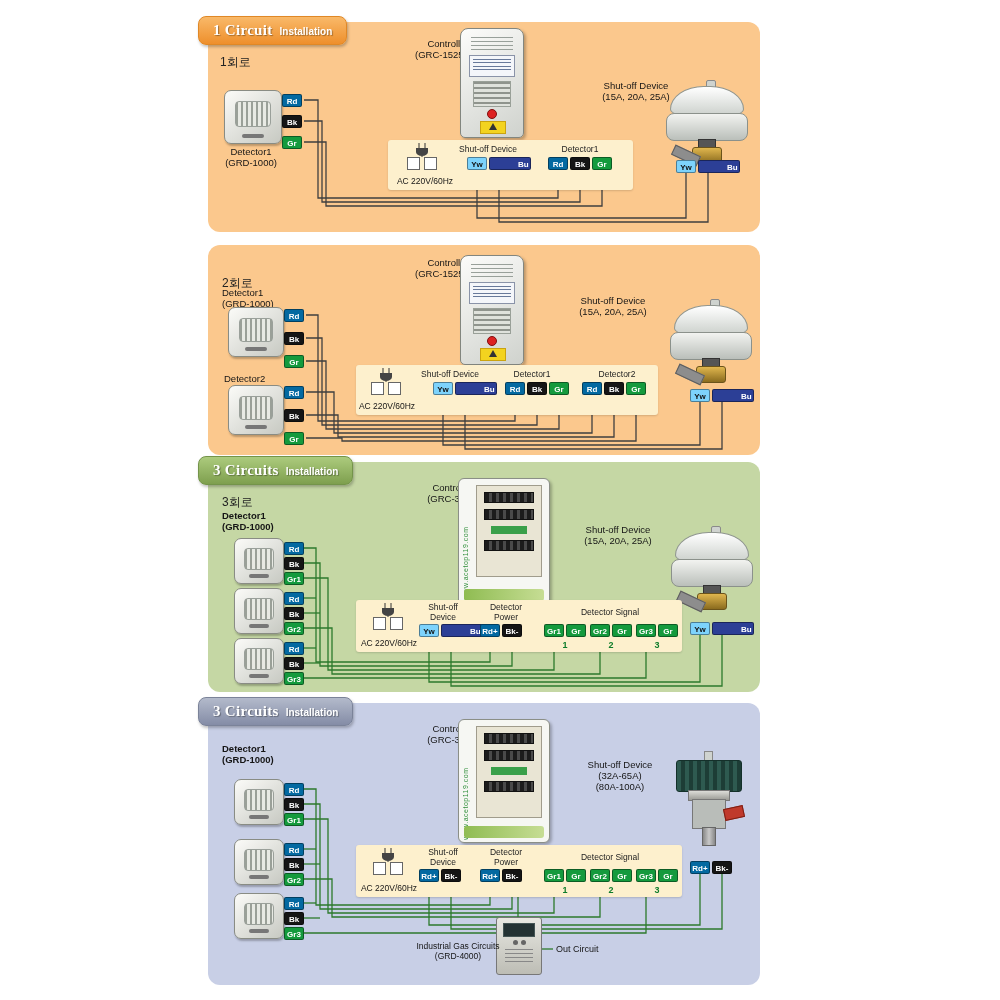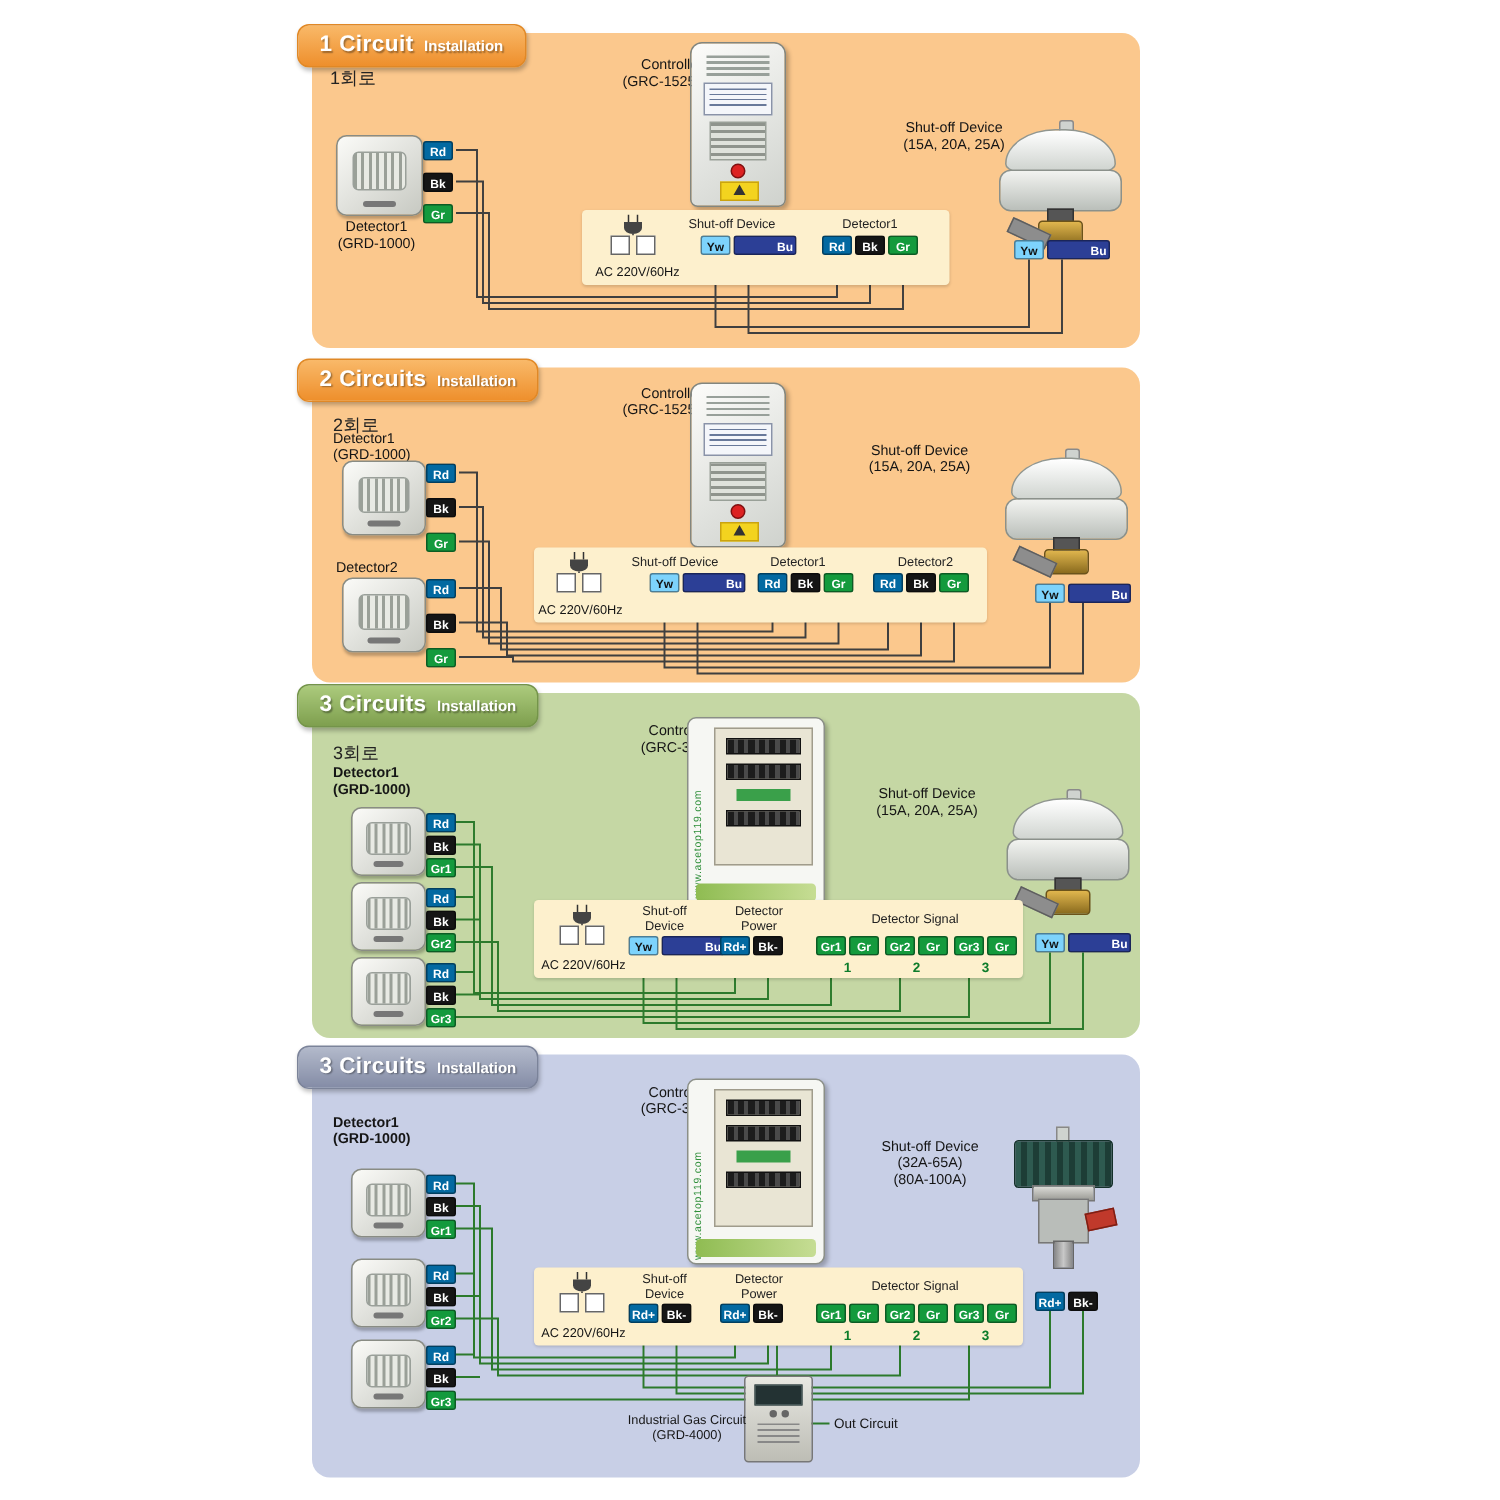--- a/index.html
+++ b/index.html
@@ -8,21 +8,21 @@
         font-family:"Liberation Sans","DejaVu Sans",sans-serif;color:#1a1a1a;}
   .panel{position:absolute;left:208px;width:552px;border-radius:12px;}
   .p-orange{background:#fbc88d;}
   .p-green{background:#c5d7a4;}
   .p-blue{background:#c8cfe6;}
   .wires{position:absolute;left:0;top:0;z-index:1;}
   .wires polyline{fill:none;stroke-width:1.3px;}
   .panel > div{z-index:2;}
   .badge{position:absolute;left:-10px;top:-6px;padding:4px 14px 5px;border-radius:8px;color:#fff;
          white-space:nowrap;box-shadow:1px 2px 3px rgba(0,0,0,.25);}
-  .badge .t{font-size:15px;font-weight:bold;letter-spacing:.3px;text-shadow:1px 1px 1px rgba(0,0,0,.35);}
+  .badge .t{font-size:15px;font-weight:bold;letter-spacing:.3px;text-shadow:1px 1px 1px rgba(0,0,0,.35);font-family:Liberation Serif, serif;}
   .badge .s{font-size:10px;font-weight:bold;margin-left:7px;text-shadow:1px 1px 1px rgba(0,0,0,.35);}
   .bg-orange{background:linear-gradient(#f9b969,#ee8f2c);border:1px solid #e08826;}
   .bg-green{background:linear-gradient(#accb7d,#7e9f4e);border:1px solid #74944a;}
   .bg-slate{background:linear-gradient(#b3bacb,#848ca6);border:1px solid #7b8399;}
   .klabel{position:absolute;font-size:12px;color:#222;}
   .lbl{position:absolute;font-size:9.5px;color:#151515;line-height:1.18;}
   .center{text-align:center;}
   .b{font-weight:bold;}
   .seclbl{position:absolute;font-size:8.5px;color:#222;text-align:center;line-height:1.15;}
   .chip{display:inline-block;min-width:20px;height:13px;line-height:13px;font-size:8px;font-weight:bold;
@@ -108,21 +108,21 @@
         <polyline points="96,78 110,78 110,176 350,176 350,148"></polyline>
         <polyline points="96,99 114,99 114,180 372,180 372,148"></polyline>
         <polyline points="96,120 118,120 118,184 394,184 394,148"></polyline>
         <polyline points="269,148 269,196 478,196 478,151"></polyline>
         <polyline points="291,148 291,200 500,200 500,151"></polyline>
       </g>
     </svg>
     <div class="badge bg-orange">
       <span class="t">1 Circuit</span><span class="s">Installation</span>
     </div>
-    <div class="klabel" style="left:12px;top:22px">1회로</div>
+    <div class="klabel" style="left:12px;top:32px">1회로</div>
     <div class="det" style="left:16px;top:68px;width:56px;height:52px">
       <div class="det-grille"></div>
       <div class="det-slot"></div>
     </div>
     <div class="lbl center" style="left:4px;top:124px;width:78px">
       <div>Detector1</div>
       <div>(GRD-1000)</div>
     </div>
     <div class="chip-col gap8" style="left:74px;top:72px">
         <span class="chip rd">Rd</span>
@@ -192,23 +192,20 @@
         <polyline points="98,70 110,70 110,176 307,176 307,150"></polyline>
         <polyline points="98,93 114,93 114,180 329,180 329,150"></polyline>
         <polyline points="98,116 118,116 118,184 351,184 351,150"></polyline>
         <polyline points="98,147 126,147 126,188 384,188 384,150"></polyline>
         <polyline points="98,170 130,170 130,192 406,192 406,150"></polyline>
         <polyline points="98,193 134,193 134,196 428,196 428,150"></polyline>
         <polyline points="235,150 235,200 492,200 492,157"></polyline>
         <polyline points="257,150 257,204 514,204 514,157"></polyline>
       </g>
     </svg>
-    <div class="badge bg-orange">
-      <span class="t">2 Circuits</span><span class="s">Installation</span>
-    </div>
     <div class="klabel" style="left:14px;top:30px">2회로</div>
     <div class="lbl" style="left:14px;top:42px">
       <div>Detector1</div>
       <div>(GRD-1000)</div>
     </div>
     <div class="det" style="left:20px;top:62px;width:54px;height:48px">
       <div class="det-grille"></div>
       <div class="det-slot"></div>
     </div>
     <div class="chip-col gap10" style="left:76px;top:64px">
@@ -559,19 +556,19 @@
     </div>
     <div class="inddet" style="left:288px;top:214px">
       <div class="ind-screen"></div>
       <div class="ind-btns">
           <span></span>
           <span></span>
         </div>
       <div class="ind-vents"></div>
     </div>
     <div class="lbl center" style="left:194px;top:238px;width:112px;font-size:8.5px">
-      <div>Industrial Gas Circuit</div>
+      <div>Industrial Gas Circuits</div>
       <div>(GRD-4000)</div>
     </div>
     <div class="lbl" style="left:348px;top:241px;font-size:9px">Out Circuit</div>
   </div>
 
 </div>
 
 </body></html>

